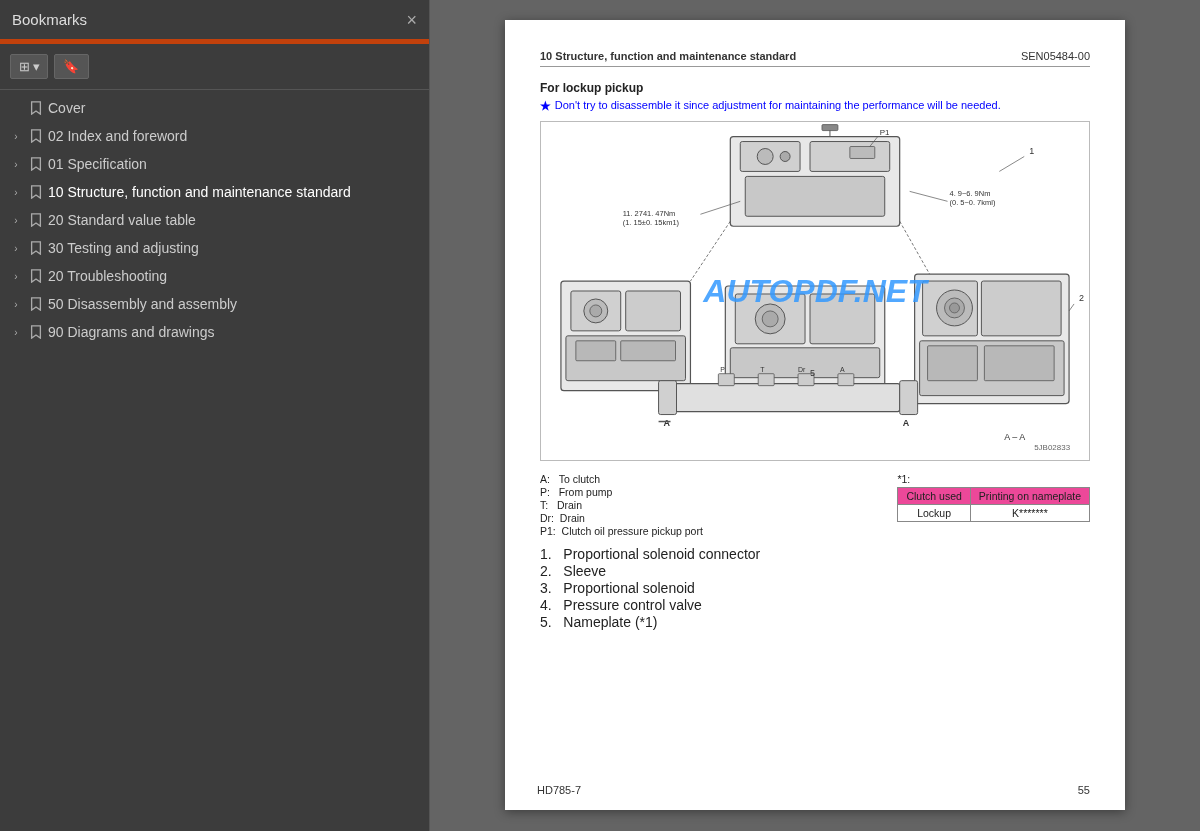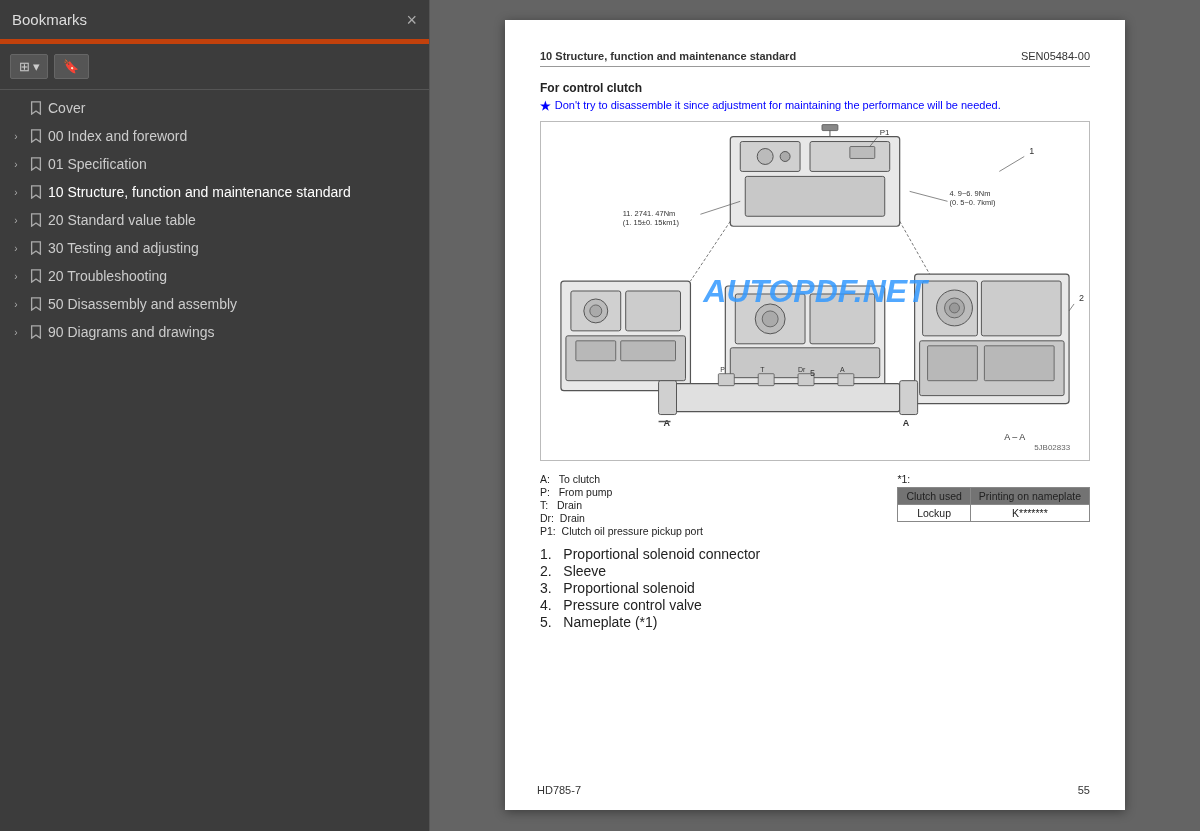--- a/index.html
+++ b/index.html
@@ -202,21 +202,21 @@
     .legend-item { margin-bottom: 1px; }
     .ref-table {
       border-collapse: collapse;
       font-size: 10.5px;
     }
     .ref-table th, .ref-table td {
       border: 1px solid #888;
       padding: 2px 8px;
       text-align: center;
     }
-    .ref-table th { background: #737373; font-weight: normal; }
+    .ref-table th { background: #ec4899; font-weight: normal; }
 
     .numbered-list {
       font-size: 14px;
       color: #222;
       margin-top: 8px;
     }
     .numbered-list .item { margin-bottom: 1px; }
 
     .page-footer {
       position: absolute;
@@ -263,21 +263,21 @@
       <span class="bookmark-label">Cover</span>
     </div>
 
     <div class="bookmark-item">
       <span class="bookmark-expand">›</span>
       <span class="bookmark-icon">
         <svg viewBox="0 0 14 16">
             <path d="M2 1h10v14l-5-3.5L2 15V1z"></path>
           </svg>
       </span>
-      <span class="bookmark-label">00 Index and foreword</span>
+      <span class="bookmark-label">02 Index and foreword</span>
     </div>
 
     <div class="bookmark-item">
       <span class="bookmark-expand">›</span>
       <span class="bookmark-icon">
         <svg viewBox="0 0 14 16">
             <path d="M2 1h10v14l-5-3.5L2 15V1z"></path>
           </svg>
       </span>
       <span class="bookmark-label">01 Specification</span>
@@ -347,21 +347,21 @@
 
 <div id="main">
   <div id="page-container">
 
     <div class="page-header">
       <span class="section-title">10 Structure, function and maintenance standard</span>
       <span class="doc-code">SEN05484-00</span>
     </div>
 
     <div class="for-lockup">
-      <div class="for-lockup-title">For control clutch</div>
+      <div class="for-lockup-title">For lockup pickup</div>
       <div class="warning-text">
         <span class="star">★</span>
         <span>Don't try to disassemble it since adjustment for maintaining the performance will be needed.</span>
       </div>
     </div>
 
     <div class="diagram-box">
       <div class="watermark">AUTOPDF.NET</div>
       <svg class="diagram-svg" viewBox="0 0 550 330" xmlns="http://www.w3.org/2000/svg">
 

